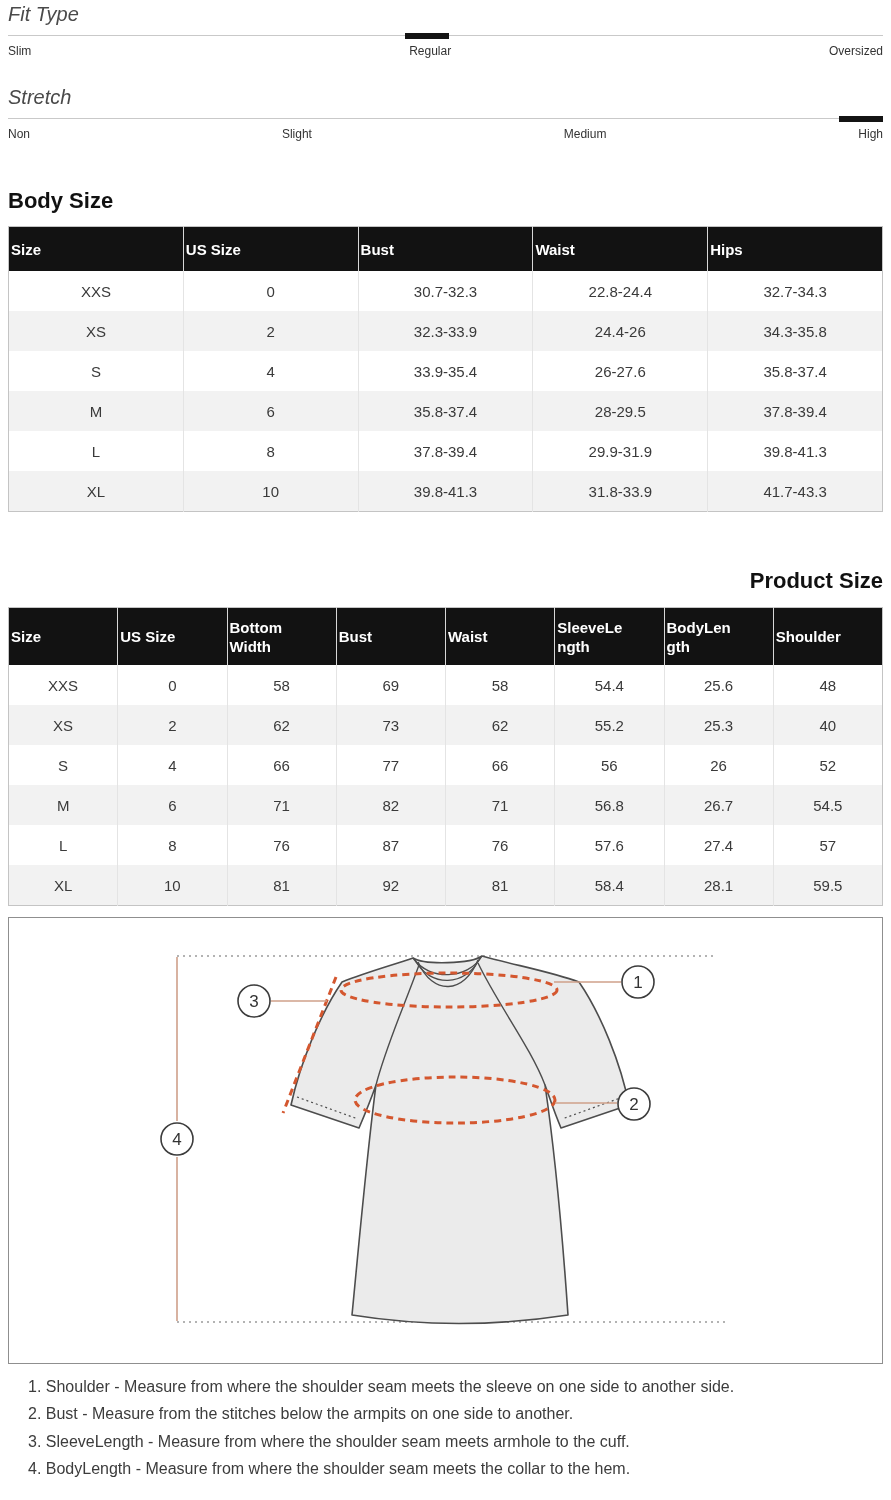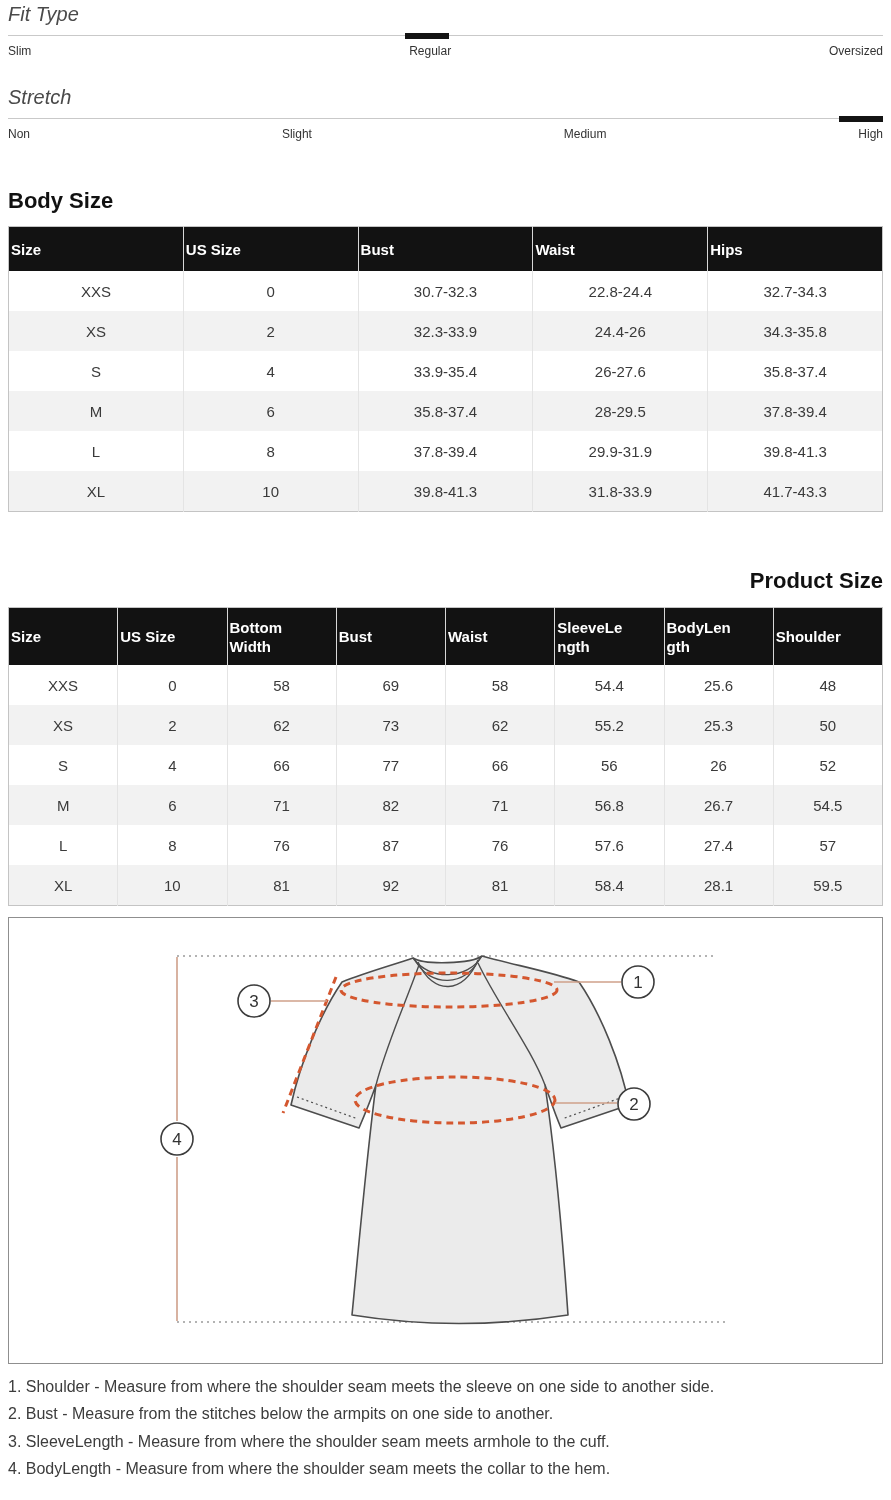--- a/index.html
+++ b/index.html
@@ -37,21 +37,21 @@
   tbody tr:nth-child(even){background:#f2f2f2;}
   .body-table th{height:44px;}
   .product-table th{height:57px;}
 
   
   .measure-title{margin-top:17px;font-size:15.5px;font-style:italic;color:#4a4a4a;height:18px;}
   .diagram{margin-top:11px;border:1px solid #8f8f8f;height:445px;background:#fff;}
 
   
   .notes{margin-top:9px;}
-  .note{font-size:16px;color:#3c3c3c;line-height:27.4px;}
+  .note{font-size:16px;color:#3c3c3c;line-height:27.4px;margin-left:20px;}
 </style>
 </head>
 <body>
 
 <div class="page">
 
   <div class="section-label">Fit Type</div>
   <div class="slider">
     <div class="track"></div>
     <div class="marker" id="fit-marker" style="left: 396.5px;"></div>
@@ -160,21 +160,21 @@
           <td>48</td>
         </tr>
         <tr>
           <td>XS</td>
           <td>2</td>
           <td>62</td>
           <td>73</td>
           <td>62</td>
           <td>55.2</td>
           <td>25.3</td>
-          <td>50</td>
+          <td>40</td>
         </tr>
         <tr>
           <td>S</td>
           <td>4</td>
           <td>66</td>
           <td>77</td>
           <td>66</td>
           <td>56</td>
           <td>26</td>
           <td>52</td>

